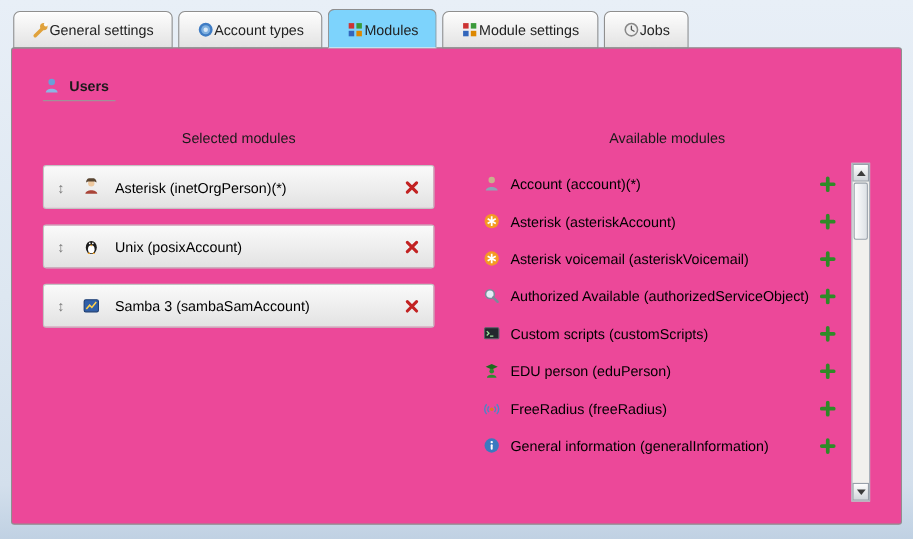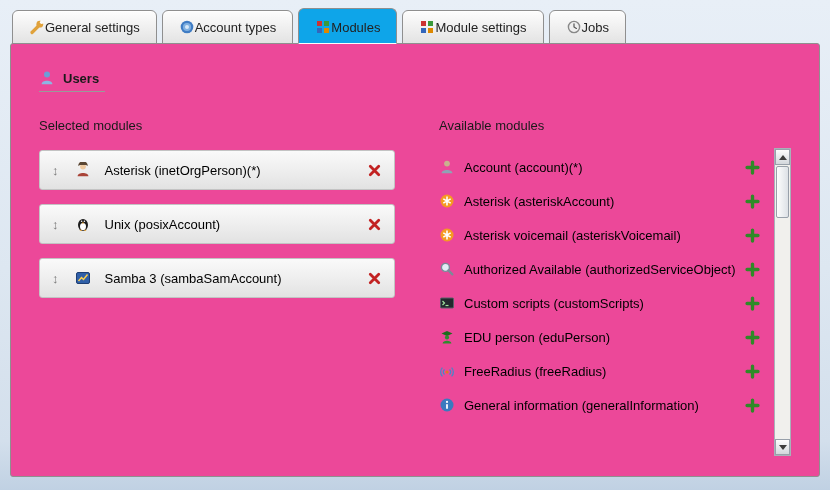--- a/index.html
+++ b/index.html
@@ -16,41 +16,41 @@
   .tabbar { display: flex; align-items: flex-end; padding: 8px 0 0 12px; position: relative; z-index: 2; }
   .tab {
     display: inline-flex; align-items: center; gap: 0;
     padding: 8px 16px; margin-right: 5px; margin-bottom: -1px;
     border: 1px solid #8f8f8f; border-radius: 6px 6px 0 0;
     background: linear-gradient(180deg, #fdfdfd, #e3e3e3);
     box-shadow: inset 0 1px 0 #ffffff;
     color: #222; cursor: pointer; white-space: nowrap;
   }
   .tab.active {
-    background: #0ea5e9; border-bottom-color: #fcfcfc;
+    background: #7dd3fc; border-bottom-color: #fcfcfc;
     box-shadow: none; padding-top: 10px;
   }
   .tab .ticon { display: flex; width: 16px; height: 16px; }
 
   
   .panel {
     margin: 0 10px; height: 434px;
     background: #ec4899;
     border: 1px solid #8f8f8f; border-radius: 3px;
     padding: 26px 28px 0 28px;
     position: relative; z-index: 1;
   }
   .section-head {
     display: inline-flex; align-items: center; gap: 8px;
     font-weight: bold; padding: 0 6px 5px 0;
     border-bottom: 1px solid #9a9a9a;
   }
   .section-head .sicon { display: flex; width: 16px; height: 16px; }
 
-  .columns { display: flex; margin-top: 26px; }
+  .columns { display: flex; margin-top: 26px; text-align: center; }
   .col-left { width: 356px; }
   .col-right { flex: 1; margin-left: 44px; display: flex; }
   .col-head { margin-bottom: 17px; color: #1a1a1a; }
 
   
   .sel-row {
     display: flex; align-items: center;
     height: 40px; padding: 0 12px; margin-bottom: 14px;
     border: 1px solid #c3c3c3; border-radius: 3px;
     background: linear-gradient(180deg, #fafafa 0%, #ececec 60%, #e2e2e2 100%);

